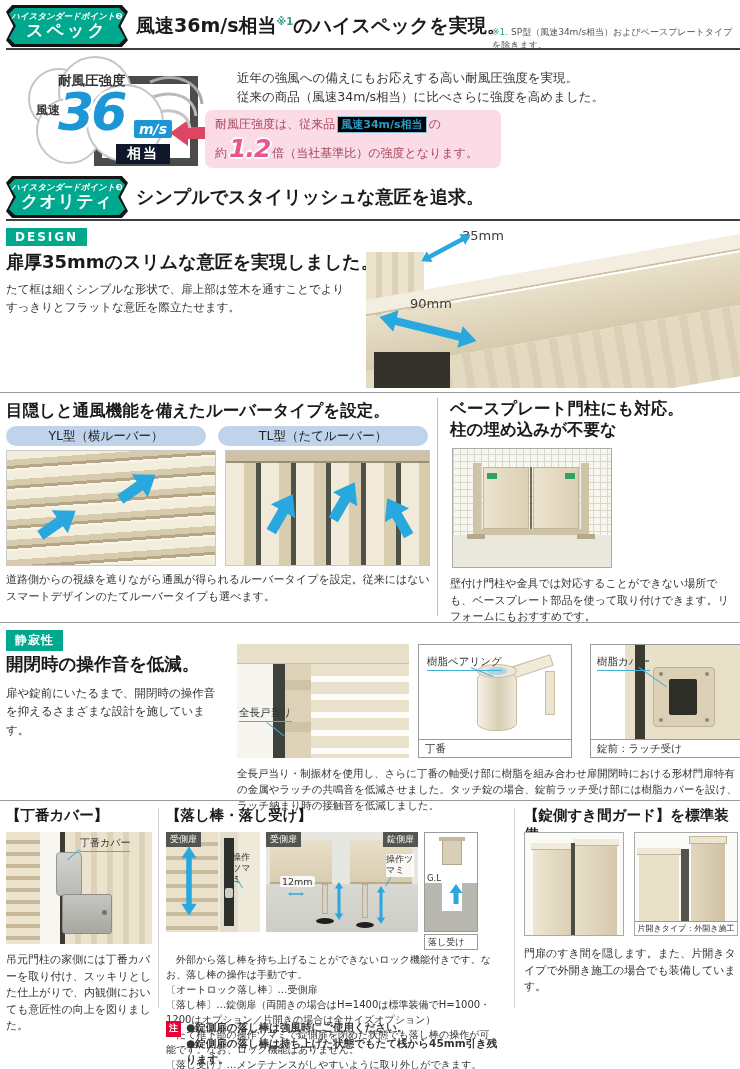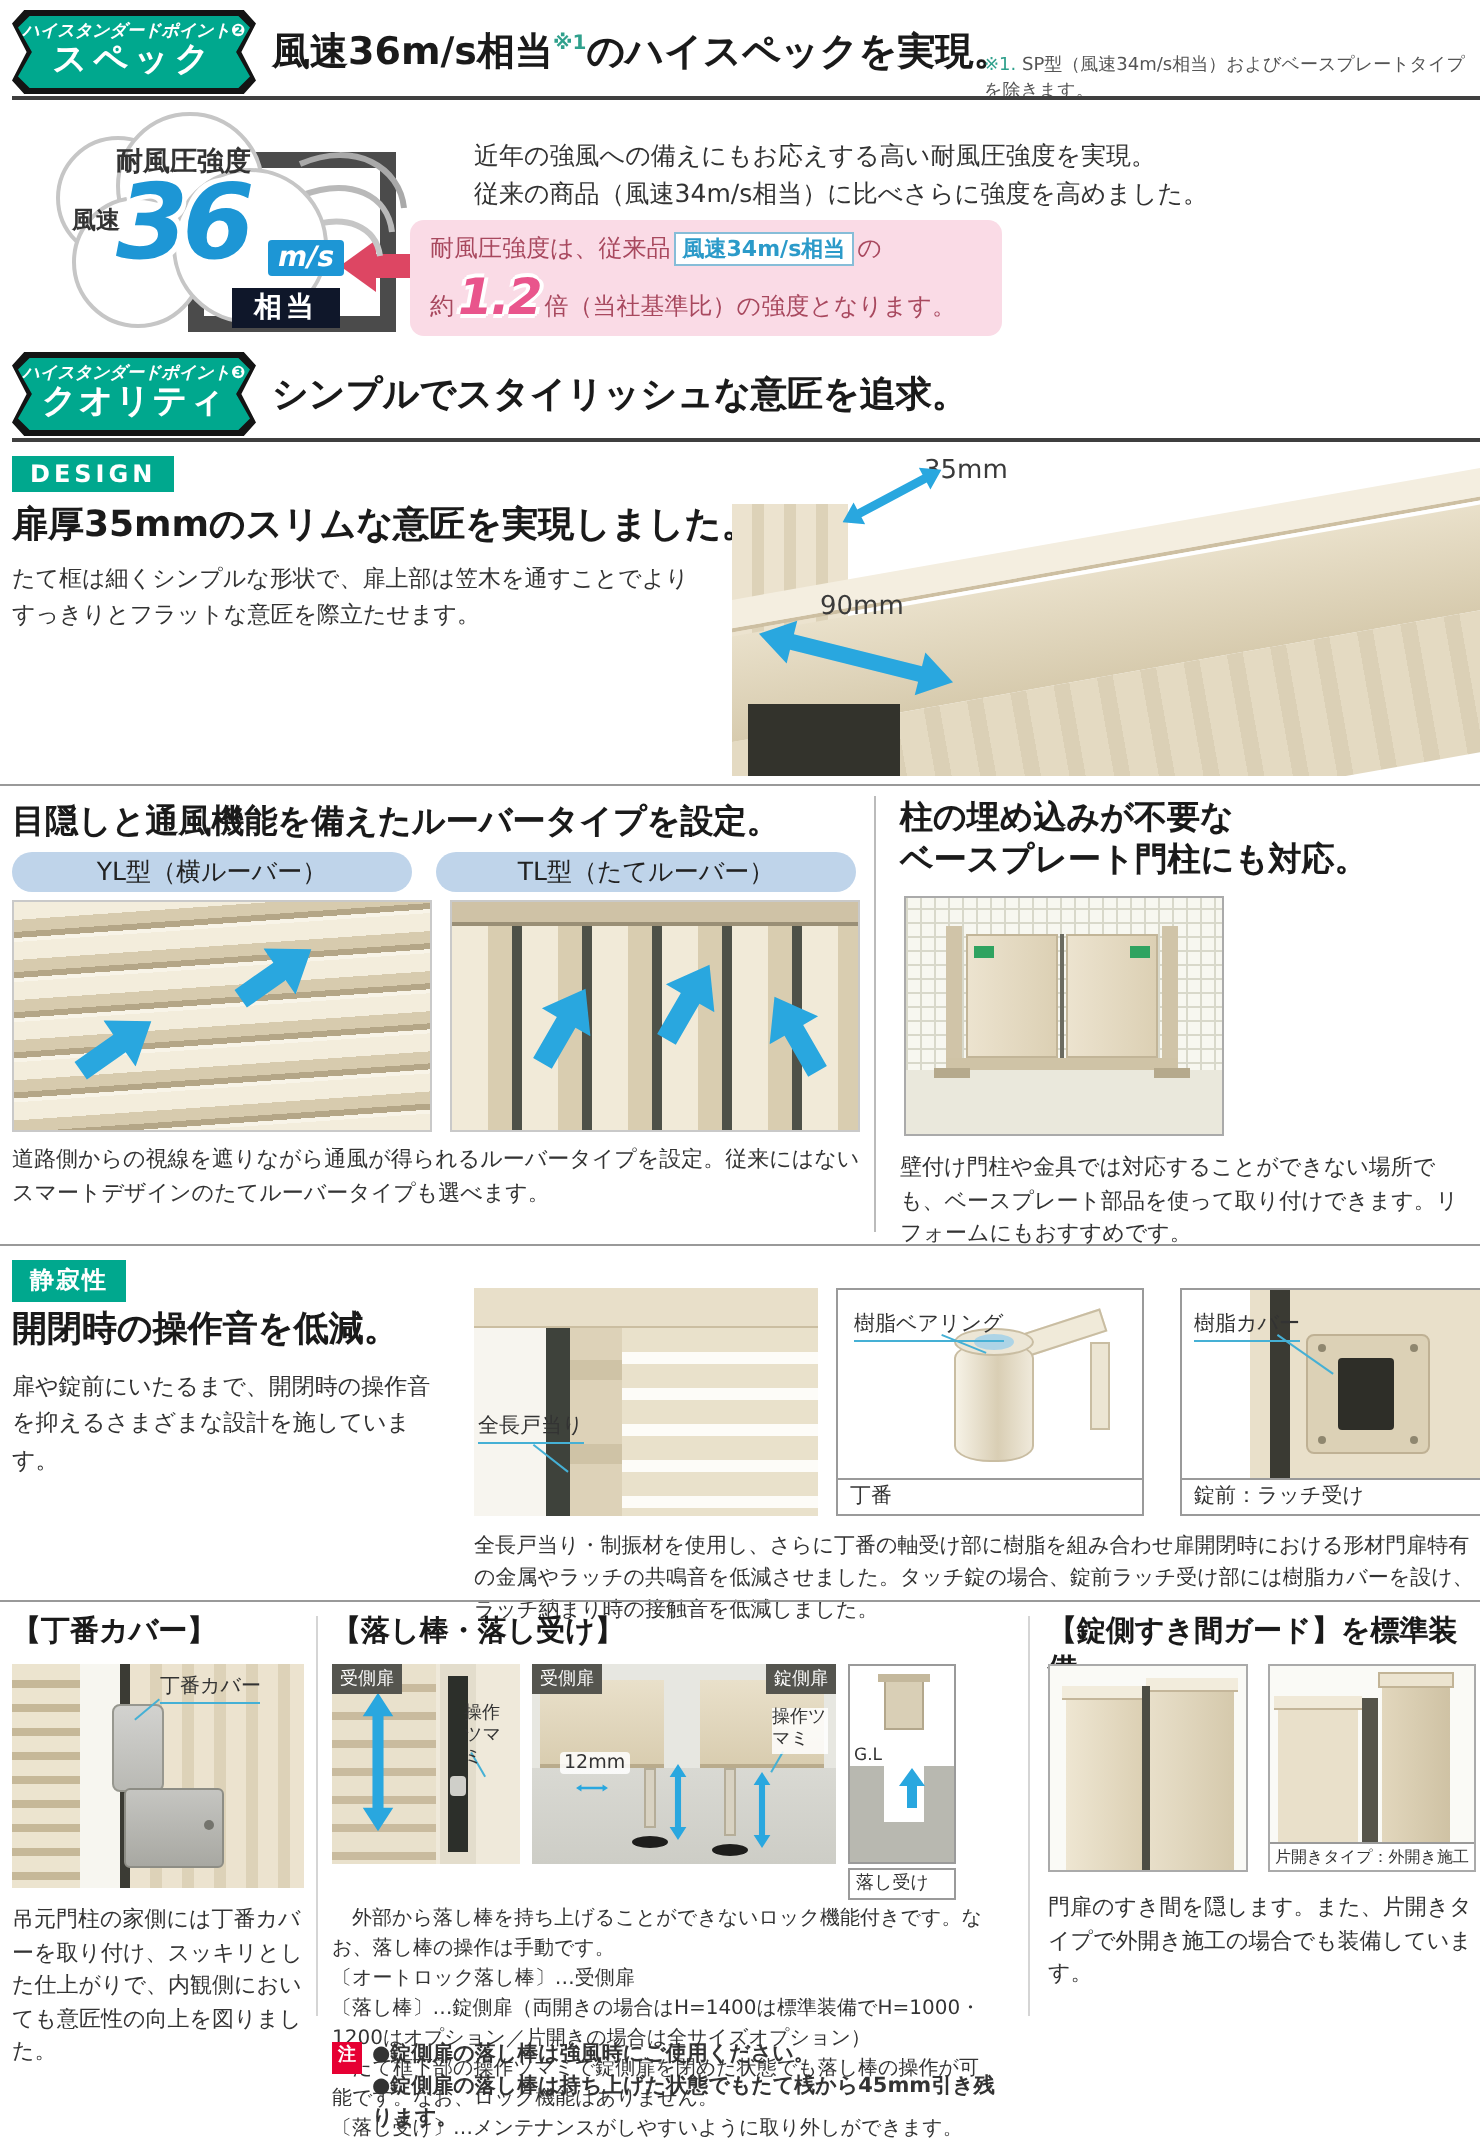--- a/index.html
+++ b/index.html
@@ -43,21 +43,21 @@
     text-shadow:-2px 0 #fff,2px 0 #fff,0 -2px #fff,0 2px #fff,-2px -2px #fff,2px 2px #fff,-2px 2px #fff,2px -2px #fff; }
   .em-ms { position:absolute; left:106px; top:60px; background:#1d96d5; color:#fff; font-size:14px;
     font-weight:bold; font-style:italic; padding:1px 5px; border-radius:2px; z-index:3; }
   .em-sou { position:absolute; left:88px; top:84px; background:#0f172a; color:#fff; font-size:14px;
     font-weight:bold; padding:1px 11px; z-index:3; letter-spacing:2px; }
 
   
   .callout { position:absolute; left:205px; top:110px; width:296px; height:58px;
     background:#fadbe6; border-radius:7px; padding:6px 10px; }
   .callout .l1 { font-size:12px; color:#a8485e; }
-  .callout .box34 { display:inline-block; background:#ffffff; border:1px solid #86bdd8; color:#2b9ac9;
+  .callout .box34 { display:inline-block; background:#000000; border:1px solid #86bdd8; color:#2b9ac9;
     font-size:11px; font-weight:bold; padding:0 3px; margin:0 2px; }
   .callout .l2 { font-size:12px; color:#a8485e; margin-top:1px; }
   .callout .v12 { font-size:25px; font-weight:bold; font-style:italic; color:#e9558c; letter-spacing:-1px;
     text-shadow:-2px 0 #fff,2px 0 #fff,0 -2px #fff,0 2px #fff,-1px -1px #fff,1px 1px #fff; margin:0 2px; }
   .arrow-left { position:absolute; left:170px; top:120px; width:36px; height:26px; }
   .arrow-left .tri { position:absolute; left:0; top:0; width:0; height:0;
     border-top:13px solid transparent; border-bottom:13px solid transparent; border-right:18px solid #dd4663; }
   .arrow-left .bar { position:absolute; left:17px; top:7px; width:19px; height:12px; background:#dd4663; }
 
   
@@ -197,22 +197,22 @@
       </svg>
     <svg class="darr" style="left:150px; top:52px; transform:rotate(-120deg);" width="44" height="28" viewBox="0 0 40 26">
       <polygon points="0,8 22,8 22,0 40,13 22,26 22,18 0,18" fill="#29a7df"></polygon>
       </svg>
   </div>
   <div class="cap-txt" style="left:6px; top:572px; width:424px;">道路側からの視線を遮りながら通風が得られるルーバータイプを設定。従来にはないスマートデザインのたてルーバータイプも選べます。</div>
 
   <div class="vrule" style="left:437px; top:398px; height:218px;"></div>
 
   <div class="h-sub" style="left:450px; top:398px;">
+    <div>ベースプレート門柱にも対応。</div>
     <div>柱の埋め込みが不要な</div>
-    <div>ベースプレート門柱にも対応。</div>
   </div>
   <div class="pic" style="left:452px; top:448px; width:160px; height:120px; border:1px solid #aaa; background-color:#f7f7f0;
        background-image:repeating-linear-gradient(0deg,#d8d8ca 0 1px,transparent 1px 7px),repeating-linear-gradient(90deg,#d8d8ca 0 1px,transparent 1px 7px);">
     <div class="abs" style="left:0; top:86px; width:160px; height:34px; background:#eae8dc;"></div>
     <div class="abs" style="left:20px; top:14px; width:8px; height:72px; background:#d0c4a8;"></div>
     <div class="abs" style="left:128px; top:14px; width:8px; height:72px; background:#d0c4a8;"></div>
     <div class="abs" style="left:30px; top:18px; width:46px; height:62px; background:linear-gradient(90deg,#ece3cf,#dcd0b4); border:1px solid #c2b598;"></div>
     <div class="abs" style="left:80px; top:18px; width:46px; height:62px; background:linear-gradient(90deg,#ece3cf,#dcd0b4); border:1px solid #c2b598;"></div>
     <div class="abs" style="left:77px; top:18px; width:2px; height:62px; background:#6b6b60;"></div>
     <div class="abs" style="left:20px; top:80px; width:116px; height:6px; background:#cfc3a6;"></div>

